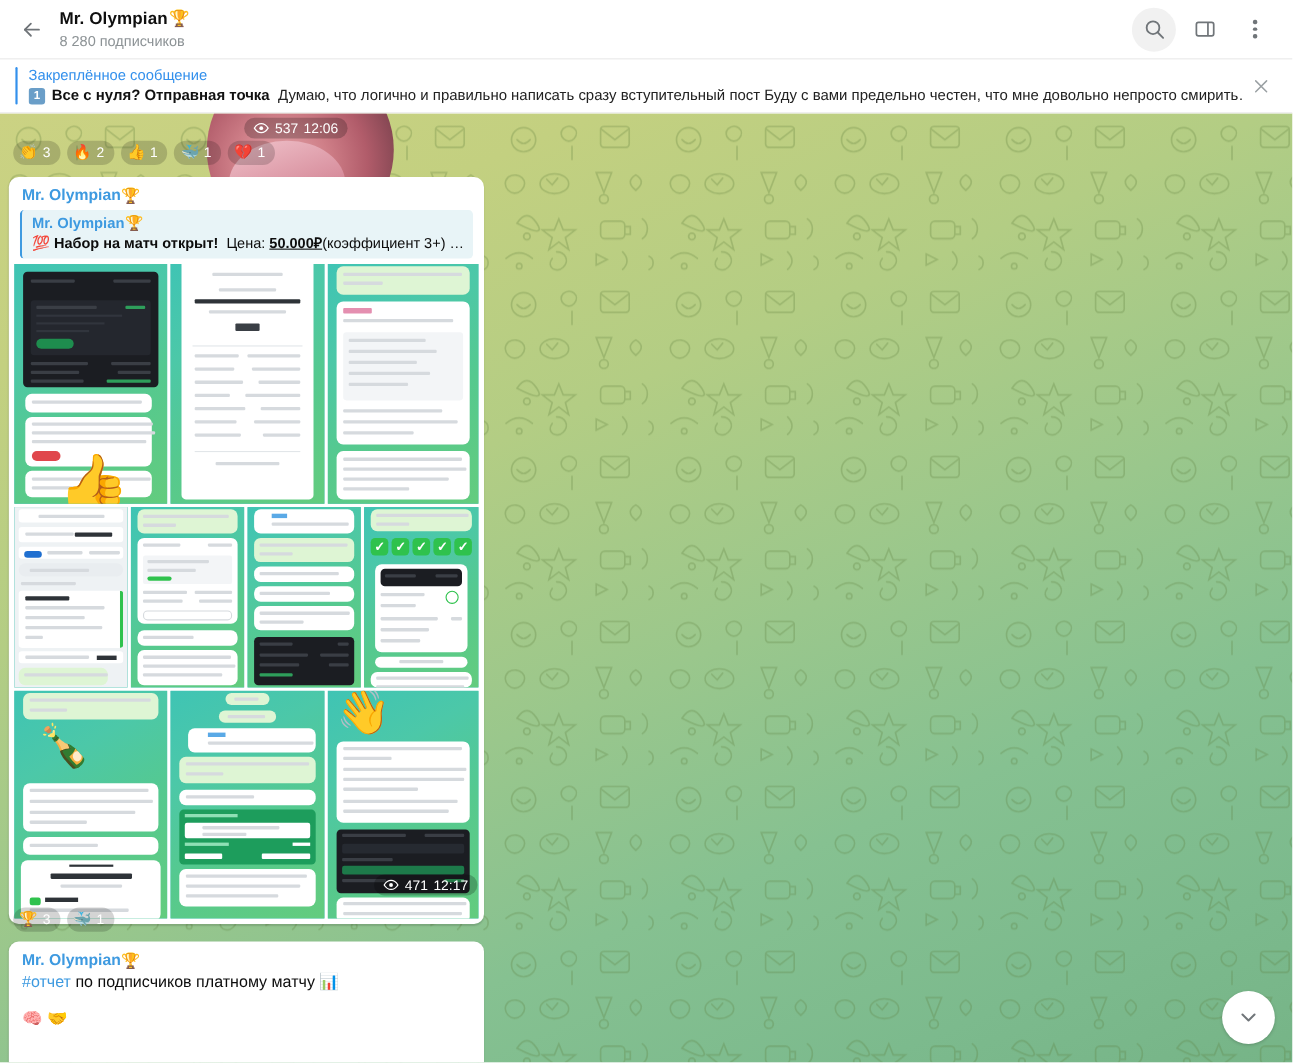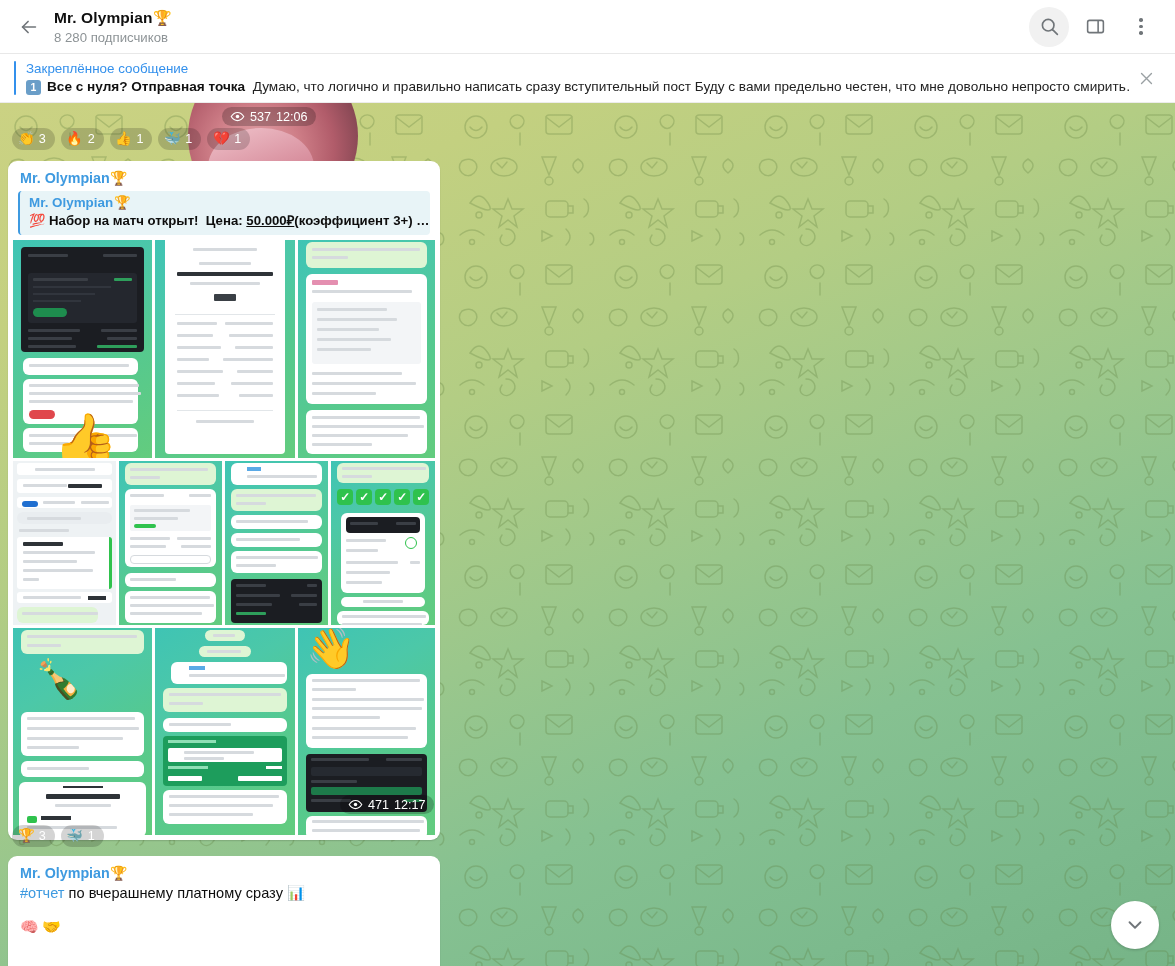--- a/index.html
+++ b/index.html
@@ -133,21 +133,21 @@
   .author .tr { font-size: 14px; }
   .quote {
     margin: 5px 10px 0 10px; background: #e8f4f7;
     border-left: 2.5px solid #3e9ae0; border-radius: 4px;
     padding: 4px 9px 6px 9px;
   }
   .quote-author { font-size: 13.4px; font-weight: 700; color: #3e9ae0; display:flex; align-items:center; gap:1px;}
   .quote-text { font-size: 13.2px; color: #0d0d0d; margin-top: 1px; white-space: nowrap; }
   .quote-text b { font-weight: 700; }
   .quote-text .rub { font-weight: 700; text-decoration: underline; }
-  .quote-text .dim { font-weight: 700; }
+  .quote-text .dim { font-weight: 400; }
 
   
   .album { padding: 5px 5px 5px 5px; display: flex; flex-direction: column; gap: 3px; }
   .arow { display: flex; gap: 3px; }
   .cell { position: relative; overflow: hidden; background: #3fbfae; }
 
   
   .msg-body { padding: 2px 12px 11px 12px; font-size: 14.6px; color: #0d0d0d; line-height: 20px; }
   .msg-body .hash { color: #3e9ae0; }
   .msg-body .gap { height: 14px; }
@@ -676,21 +676,21 @@
             <span>1</span>
           </div>
       </div>
 
       <div class="bubble" style="left:8px; top:753px; width:432px; min-height:120px;">
         <div class="author">
           <span>Mr. Olympian</span>
             <span class="tr">🏆</span>
         </div>
         <div class="msg-body">
-          <div><span class="hash">#отчет</span><span> по вчерашнему платному сразу 📊</span></div>
+          <div><span class="hash">#отчет</span><span> по подписчиков платному матчу 📊</span></div>
           <div class="gap"></div>
           <div class="emo">🧠 🤝</div>
         </div>
       </div>
 
       <div class="scrolldown">
         <svg viewBox="0 0 24 24" fill="none" stroke="#707579" stroke-width="2" stroke-linecap="round" stroke-linejoin="round">
           <path d="M6 9l6 6 6-6"></path>
         </svg>
       </div>

